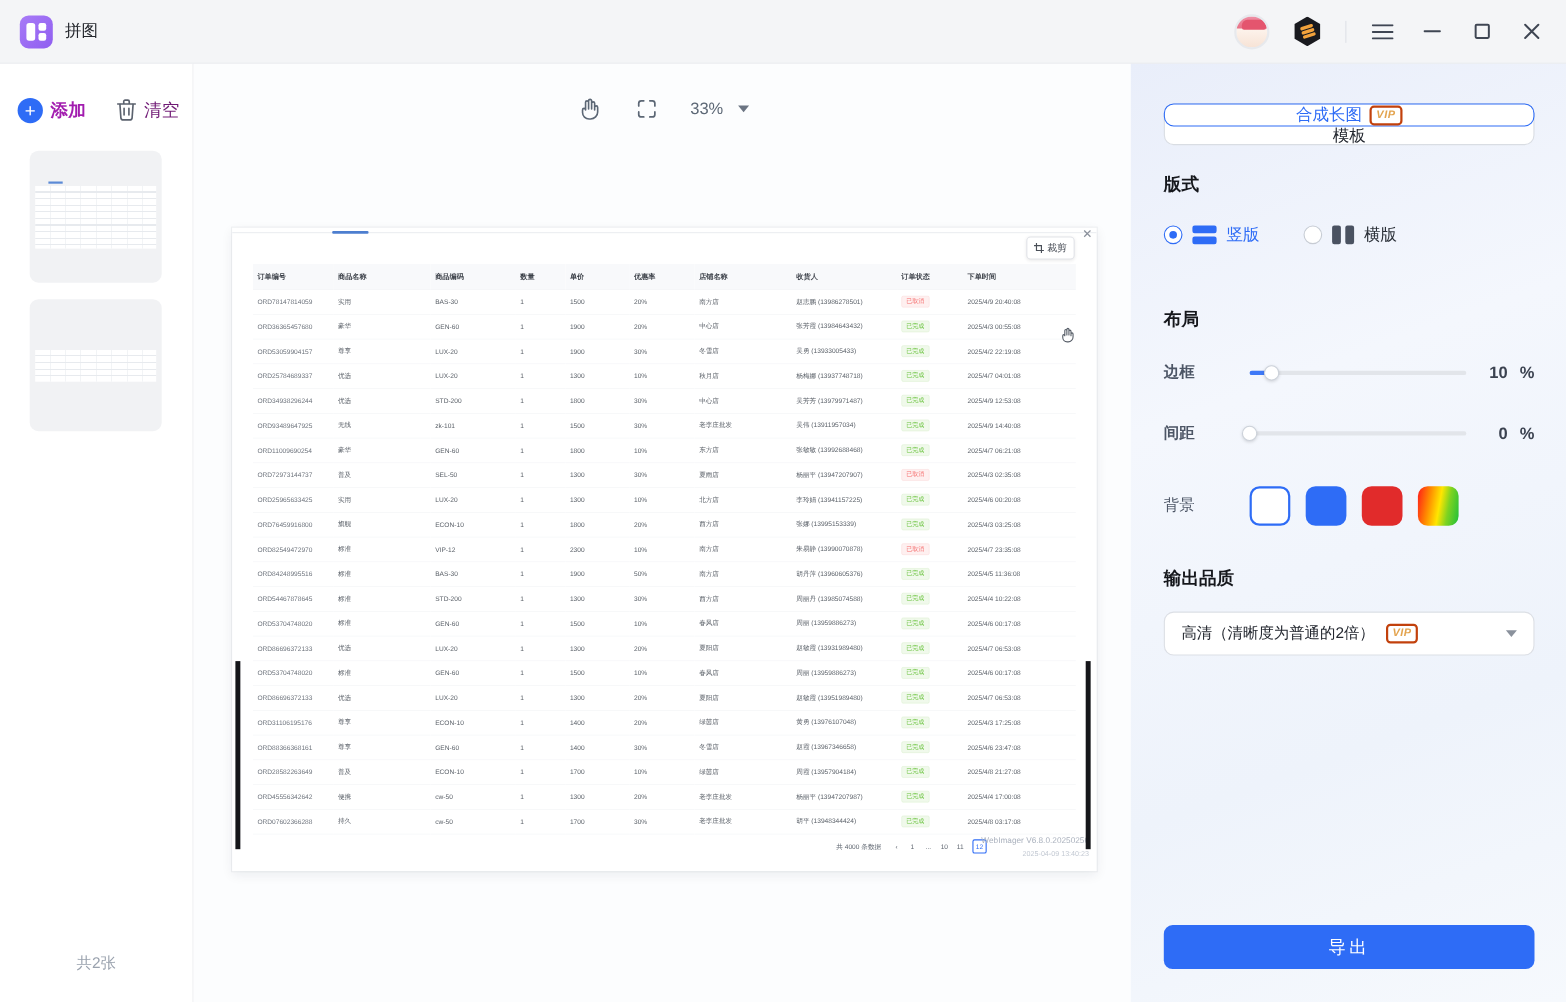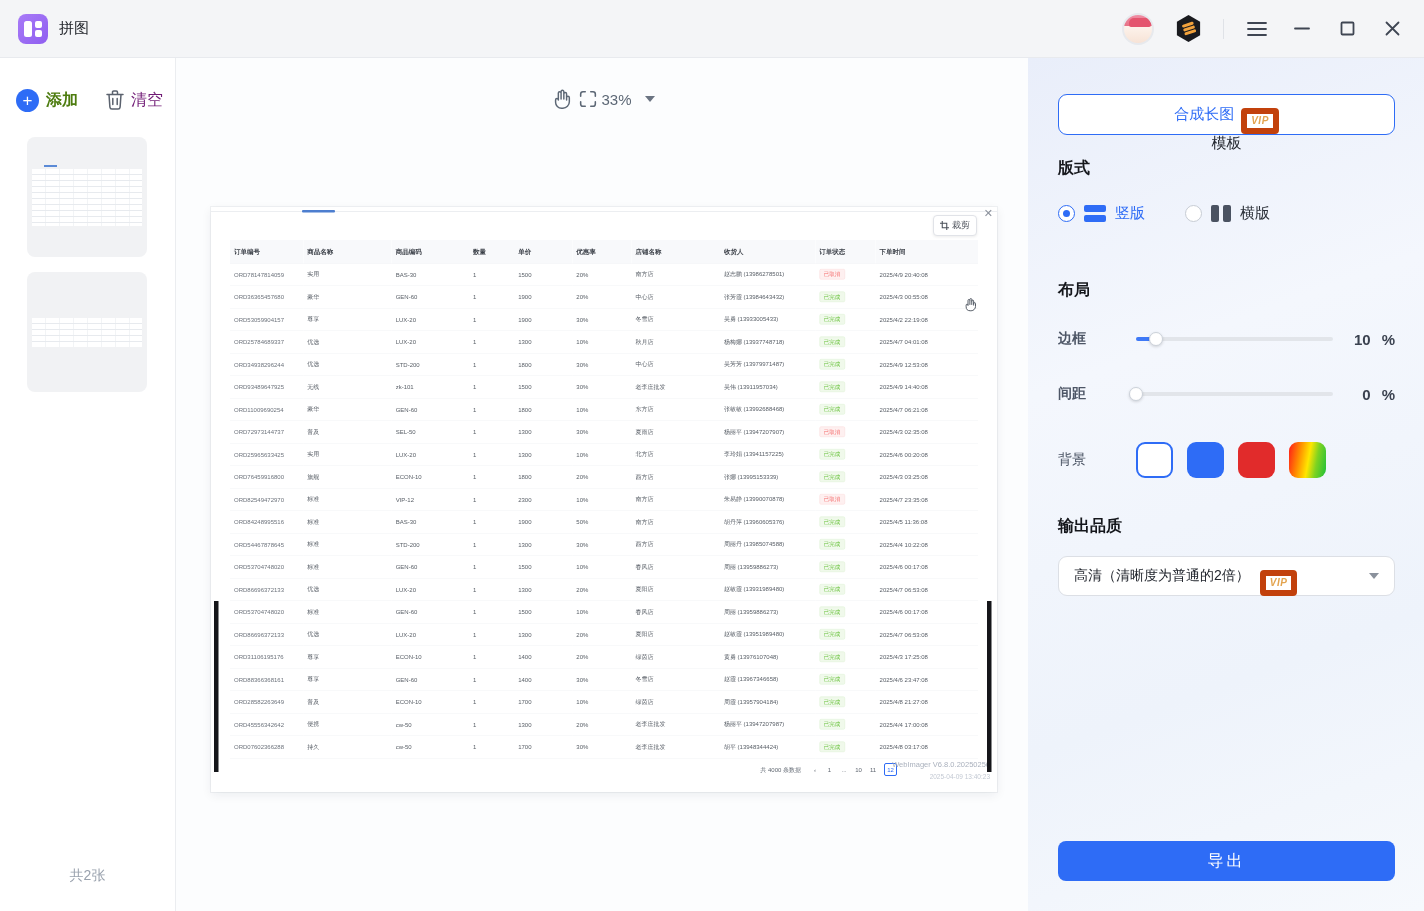--- a/index.html
+++ b/index.html
@@ -21,39 +21,39 @@
   .hex-badge i { display:block; width:12px; height:2.6px; background:#f2a23c; border-radius:2px; transform:rotate(-18deg); box-shadow:0 -4px 0 #f2a23c, 0 4px 0 #f2a23c; }
   .tb-divider { width:1px; height:20px; background:#dfe2e7; }
   .win-btn { width:24px; height:24px; display:flex; align-items:center; justify-content:center; cursor:pointer; }
   .win-btn svg { display:block; }
 
   
   .sidebar { position:absolute; left:0; top:58px; width:176px; height:853px; background:#fff; border-right:1px solid #ebedf0; }
   .sb-actions { position:absolute; left:0; top:27px; width:100%; height:30px; display:flex; align-items:center; }
   .add-btn { display:flex; align-items:center; gap:7px; margin-left:16px; cursor:pointer; }
   .add-circle { width:23px; height:23px; border-radius:50%; background:#2e6cf6; color:#fff; display:flex; align-items:center; justify-content:center; font-size:17px; line-height:1; }
-  .add-label { font-size:16px; color:#4d7c0f; font-weight:700; }
+  .add-label { font-size:16px; color:#a21caf; font-weight:700; }
   .clear-btn { display:flex; align-items:center; gap:7px; margin-left:28px; cursor:pointer; }
   .clear-label { font-size:16px; color:#701a75; }
   .thumb { position:absolute; left:27px; width:120px; height:120px; background:#f1f2f4; border-radius:8px; cursor:pointer; }
   .thumb-1 { top:79px; }
   .thumb-2 { top:214px; }
   .thumb .t-img { position:absolute; left:5px; right:5px; background:#fff;
      background-image:
        repeating-linear-gradient(180deg, rgba(230,233,237,0) 0 5px, #e7eaee 5px 6px),
        repeating-linear-gradient(90deg, rgba(240,242,244,0) 0 13px, #f2f4f6 13px 14px);
   }
   .thumb-1 .t-img { top:32px; height:57px; }
   .thumb-2 .t-img { top:46px; height:29px; }
   .thumb-1 .t-img::before { content:""; position:absolute; left:12px; top:-4px; width:13px; height:2px; background:#5b8ad6; }
   .sb-count { position:absolute; left:0; bottom:26px; width:100%; text-align:center; font-size:14px; color:#99a1ad; }
 
   
   .canvas { position:absolute; left:176px; top:58px; width:852px; height:853px; background:#fcfdfe; }
-  .cv-toolbar { position:absolute; left:0; top:28px; width:100%; display:flex; align-items:center; justify-content:center; color:#5c6775; }
+  .cv-toolbar { position:absolute; left:0; top:28px; width:100%; display:flex; align-items:center; justify-content:center; gap:26px; color:#5c6775; }
   .tool-icon { width:26px; height:26px; display:flex; align-items:center; justify-content:center; cursor:pointer; }
   .zoom-ctrl { display:flex; align-items:center; gap:13px; cursor:pointer; }
   .zoom-value { font-size:15px; color:#5c6775; }
   .caret-down { width:0; height:0; border-left:5px solid transparent; border-right:5px solid transparent; border-top:6px solid #6b7482; }
 
   .preview { position:absolute; left:35px; top:149px; width:786px; height:585px; background:#fff; box-shadow:0 0 0 1px rgba(20,30,50,.05), 0 3px 10px rgba(20,30,50,.07); overflow:hidden; }
   .pv-inner { position:absolute; left:0; top:0; width:1572px; height:1170px; transform:scale(.5); transform-origin:0 0; }
   .pv-topline { position:absolute; left:0; top:8px; width:100%; height:2px; background:#eceef1; }
   .pv-bluebar { position:absolute; left:182px; top:6px; width:66px; height:5px; background:#4d7ecf; border-radius:2px; }
   .pv-table { position:absolute; left:38px; top:66px; width:1496px; border-collapse:collapse; table-layout:fixed; }
@@ -80,21 +80,21 @@
 
   .cv-size { position:absolute; left:0; top:810px; width:100%; text-align:center; font-size:15px; color:#9aa3ae; }
   .cv-size a { color:#9aa3ae; text-decoration:underline; cursor:pointer; }
 
   
   .panel { position:absolute; left:1028px; top:58px; width:396px; height:853px;
     background:linear-gradient(160deg,#e9eefa 0%,#f4f7fd 34%,#eef3fb 70%,#f6f9fd 100%); }
   .tabs { position:absolute; left:30px; right:29px; top:36px; height:38px; background:#fff; border:1px solid #d9dde3; border-radius:9px; display:flex;flex-direction:column; }
   .tab { flex:1; display:flex; align-items:center; justify-content:center; gap:7px; font-size:15px; color:#23272f; cursor:pointer; border-radius:9px; }
   .tab.active { border:1px solid #2e6cf6; margin:-1px; color:#2e6cf6; background:#fff; }
-  .vip-badge { font-size:10px; font-weight:700; font-style:italic; color:#e3a44f; border:6px solid #c2410c; border-radius:4px; padding:1px 4px; line-height:1.2; letter-spacing:.5px; background:#fff;margin-top:13px; }
+  .vip-badge { font-size:10px; font-weight:700; font-style:italic; color:#e3a44f; border:2px solid #c2410c; border-radius:4px; padding:1px 4px; line-height:1.2; letter-spacing:.5px; background:#fff; }
   .sec-title { position:absolute; left:30px; font-size:16px; font-weight:700; color:#15171c; }
   .t-banshi { top:100px; } .t-buju { top:222px; } .t-pinzhi { top:458px; }
 
   .radio-row { position:absolute; left:30px; top:146px; display:flex; align-items:center; gap:40px; }
   .radio-opt { display:flex; align-items:center; gap:9px; cursor:pointer; }
   .radio { width:17px; height:17px; border-radius:50%; background:#fff; border:1.5px solid #c7ccd4; position:relative; }
   .radio.checked { border-color:#2e6cf6; }
   .radio.checked::after { content:""; position:absolute; left:3.5px; top:3.5px; width:7px; height:7px; border-radius:50%; background:#2e6cf6; }
   .ic-portrait { width:22px; height:17px; display:flex; flex-direction:column; justify-content:space-between; }
   .ic-portrait i { display:block; height:7px; border-radius:2px; background:#2e6cf6; }

